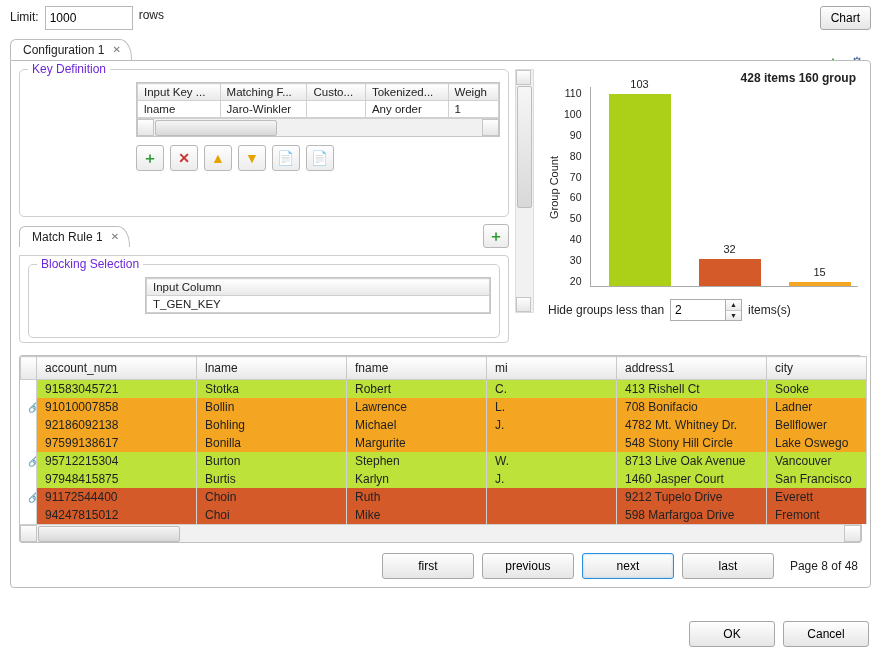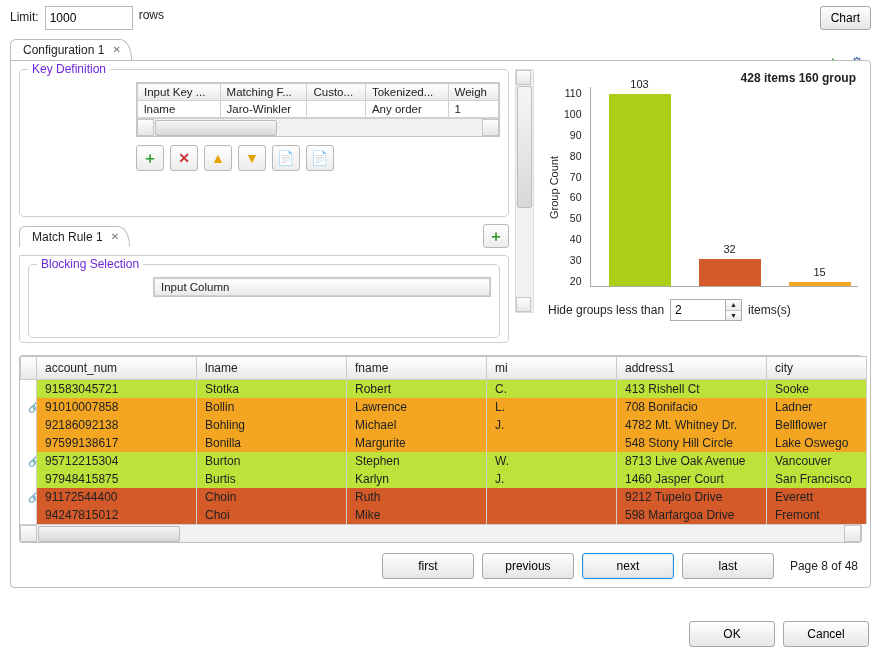--- a/index.html
+++ b/index.html
@@ -233,21 +233,21 @@
     justify-content: center;
   }
 
   .rule-panel {
     border: 1px solid #cfcfcf;
     border-radius: 4px;
     border-top-left-radius: 0;
     padding: 8px;
     height: 70px;
   }
-  .rule-body { display: flex; gap: 16px; align-items: flex-start; }
+  .rule-body { display: flex; gap: 8px; align-items: flex-start; }
   .rule-left-lbl {
     width: 100px;
     padding-top: 2px;
   }
 
   .vscroll {
     width: 17px;
     background: #f1f1f1;
     border: 1px solid #dcdcdc;
     position: relative;
@@ -543,20 +543,23 @@
       <div class="rule-panel">
         <div class="group-box" style="height:56px;">
           <span class="label">Blocking Selection</span>
           <div class="rule-body" style="margin-top:4px;">
             <div class="rule-left-lbl"></div>
             <div class="mini-table">
               <table>
                 <tbody>
                     <tr>
                       <th id="bk-head">Input Column</th>
+                    </tr>
+                <tr>
+                      <td id="bk-row">T_GEN_KEY</td>
                     </tr>
               </tbody>
                 </table>
             </div>
           </div>
         </div>
       </div>
 
     </div>
 

